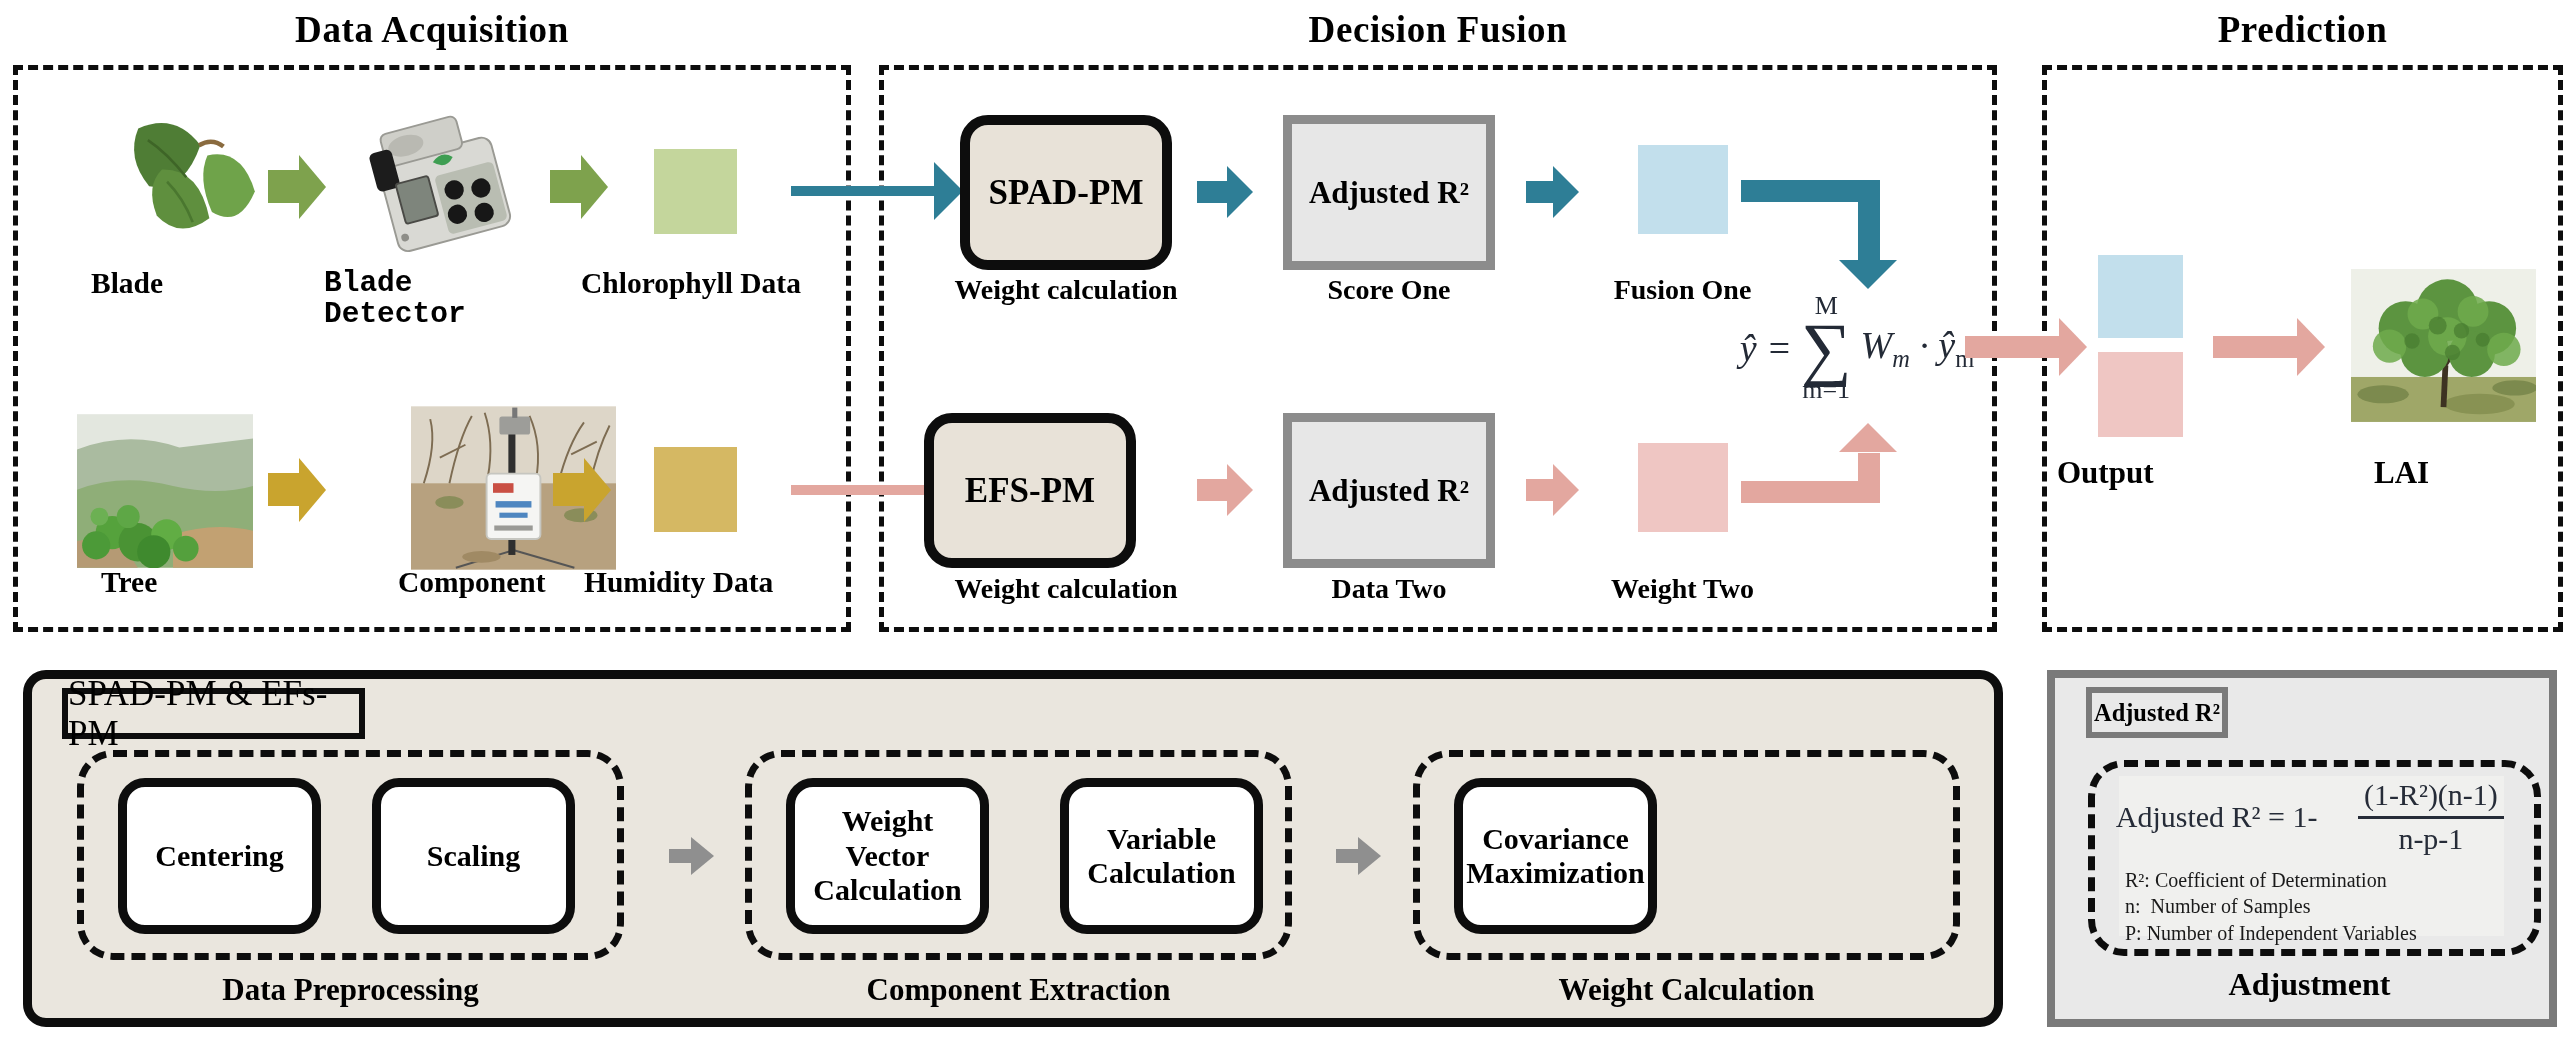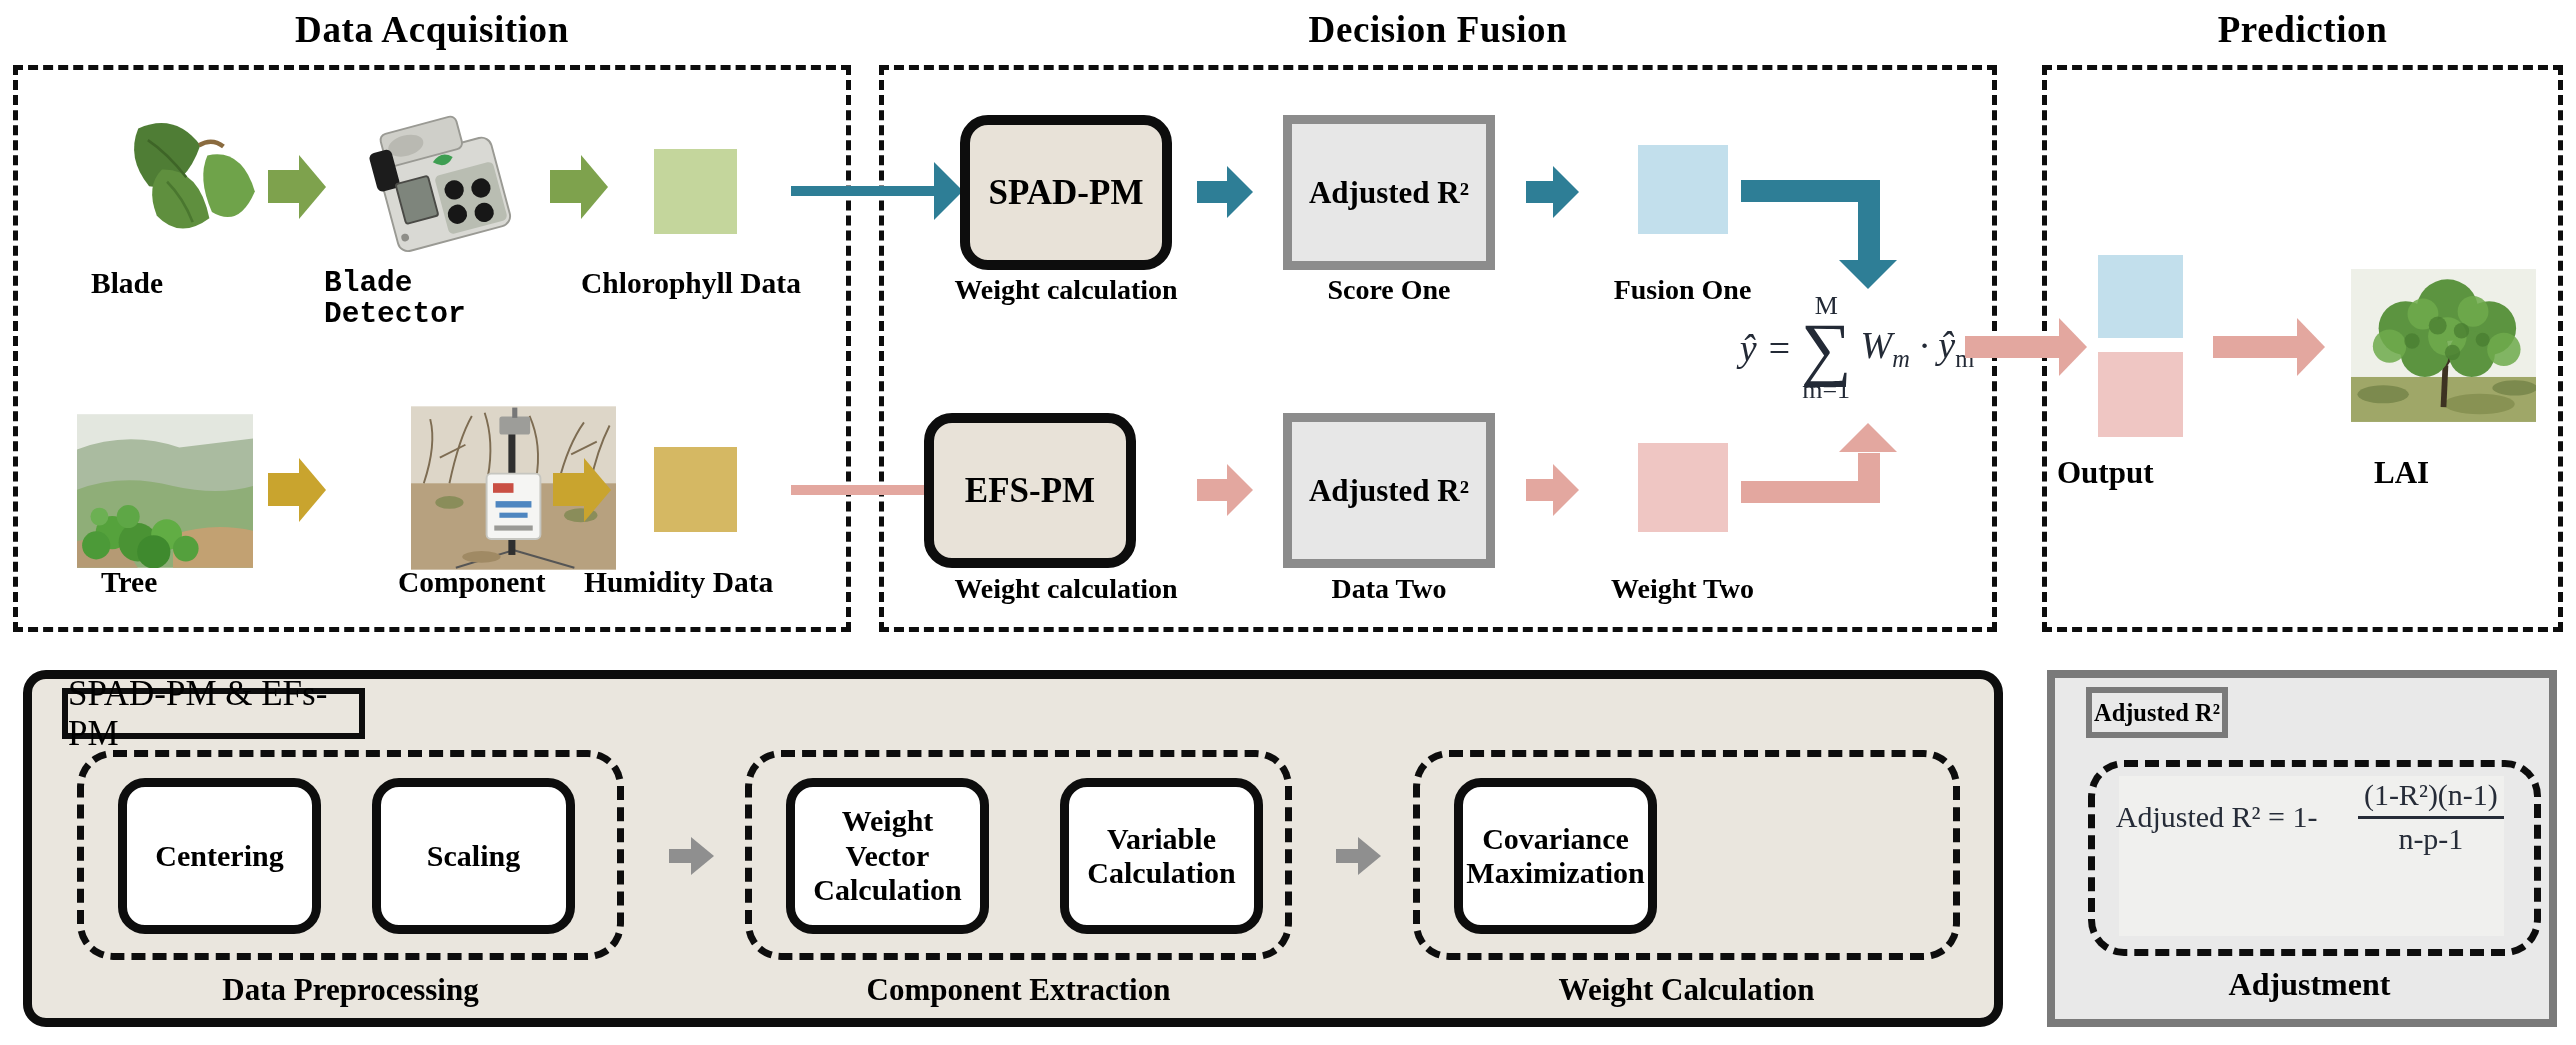--- a/index.html
+++ b/index.html
@@ -358,17 +358,22 @@
   <div class="adj-panel-light" style="left:2119px;top:776px;width:385px;height:160px;"></div>
 
   <div class="adj-formula" style="left:2111px;top:769px;width:398px;height:96px;gap:40px;">
     <span>Adjusted R² = 1-</span>
     <span class="frac">
       <span class="num">(1-R²)(n-1)</span>
       <span class="den">n-p-1</span>
     </span>
   </div>
 
+  <div class="adj-notes" style="left:2125px;top:867px;width:359px;">
+    <div>R²: Coefficient of Determination</div>
+    <div>n:  Number of Samples</div>
+    <div>P: Number of Independent Variables</div>
+  </div>
 
   <div class="grouplbl" style="left:2117px;top:966px;width:385px;font-size:32px;">Adjustment</div>
 
 </div>
 
 
 </body></html>

